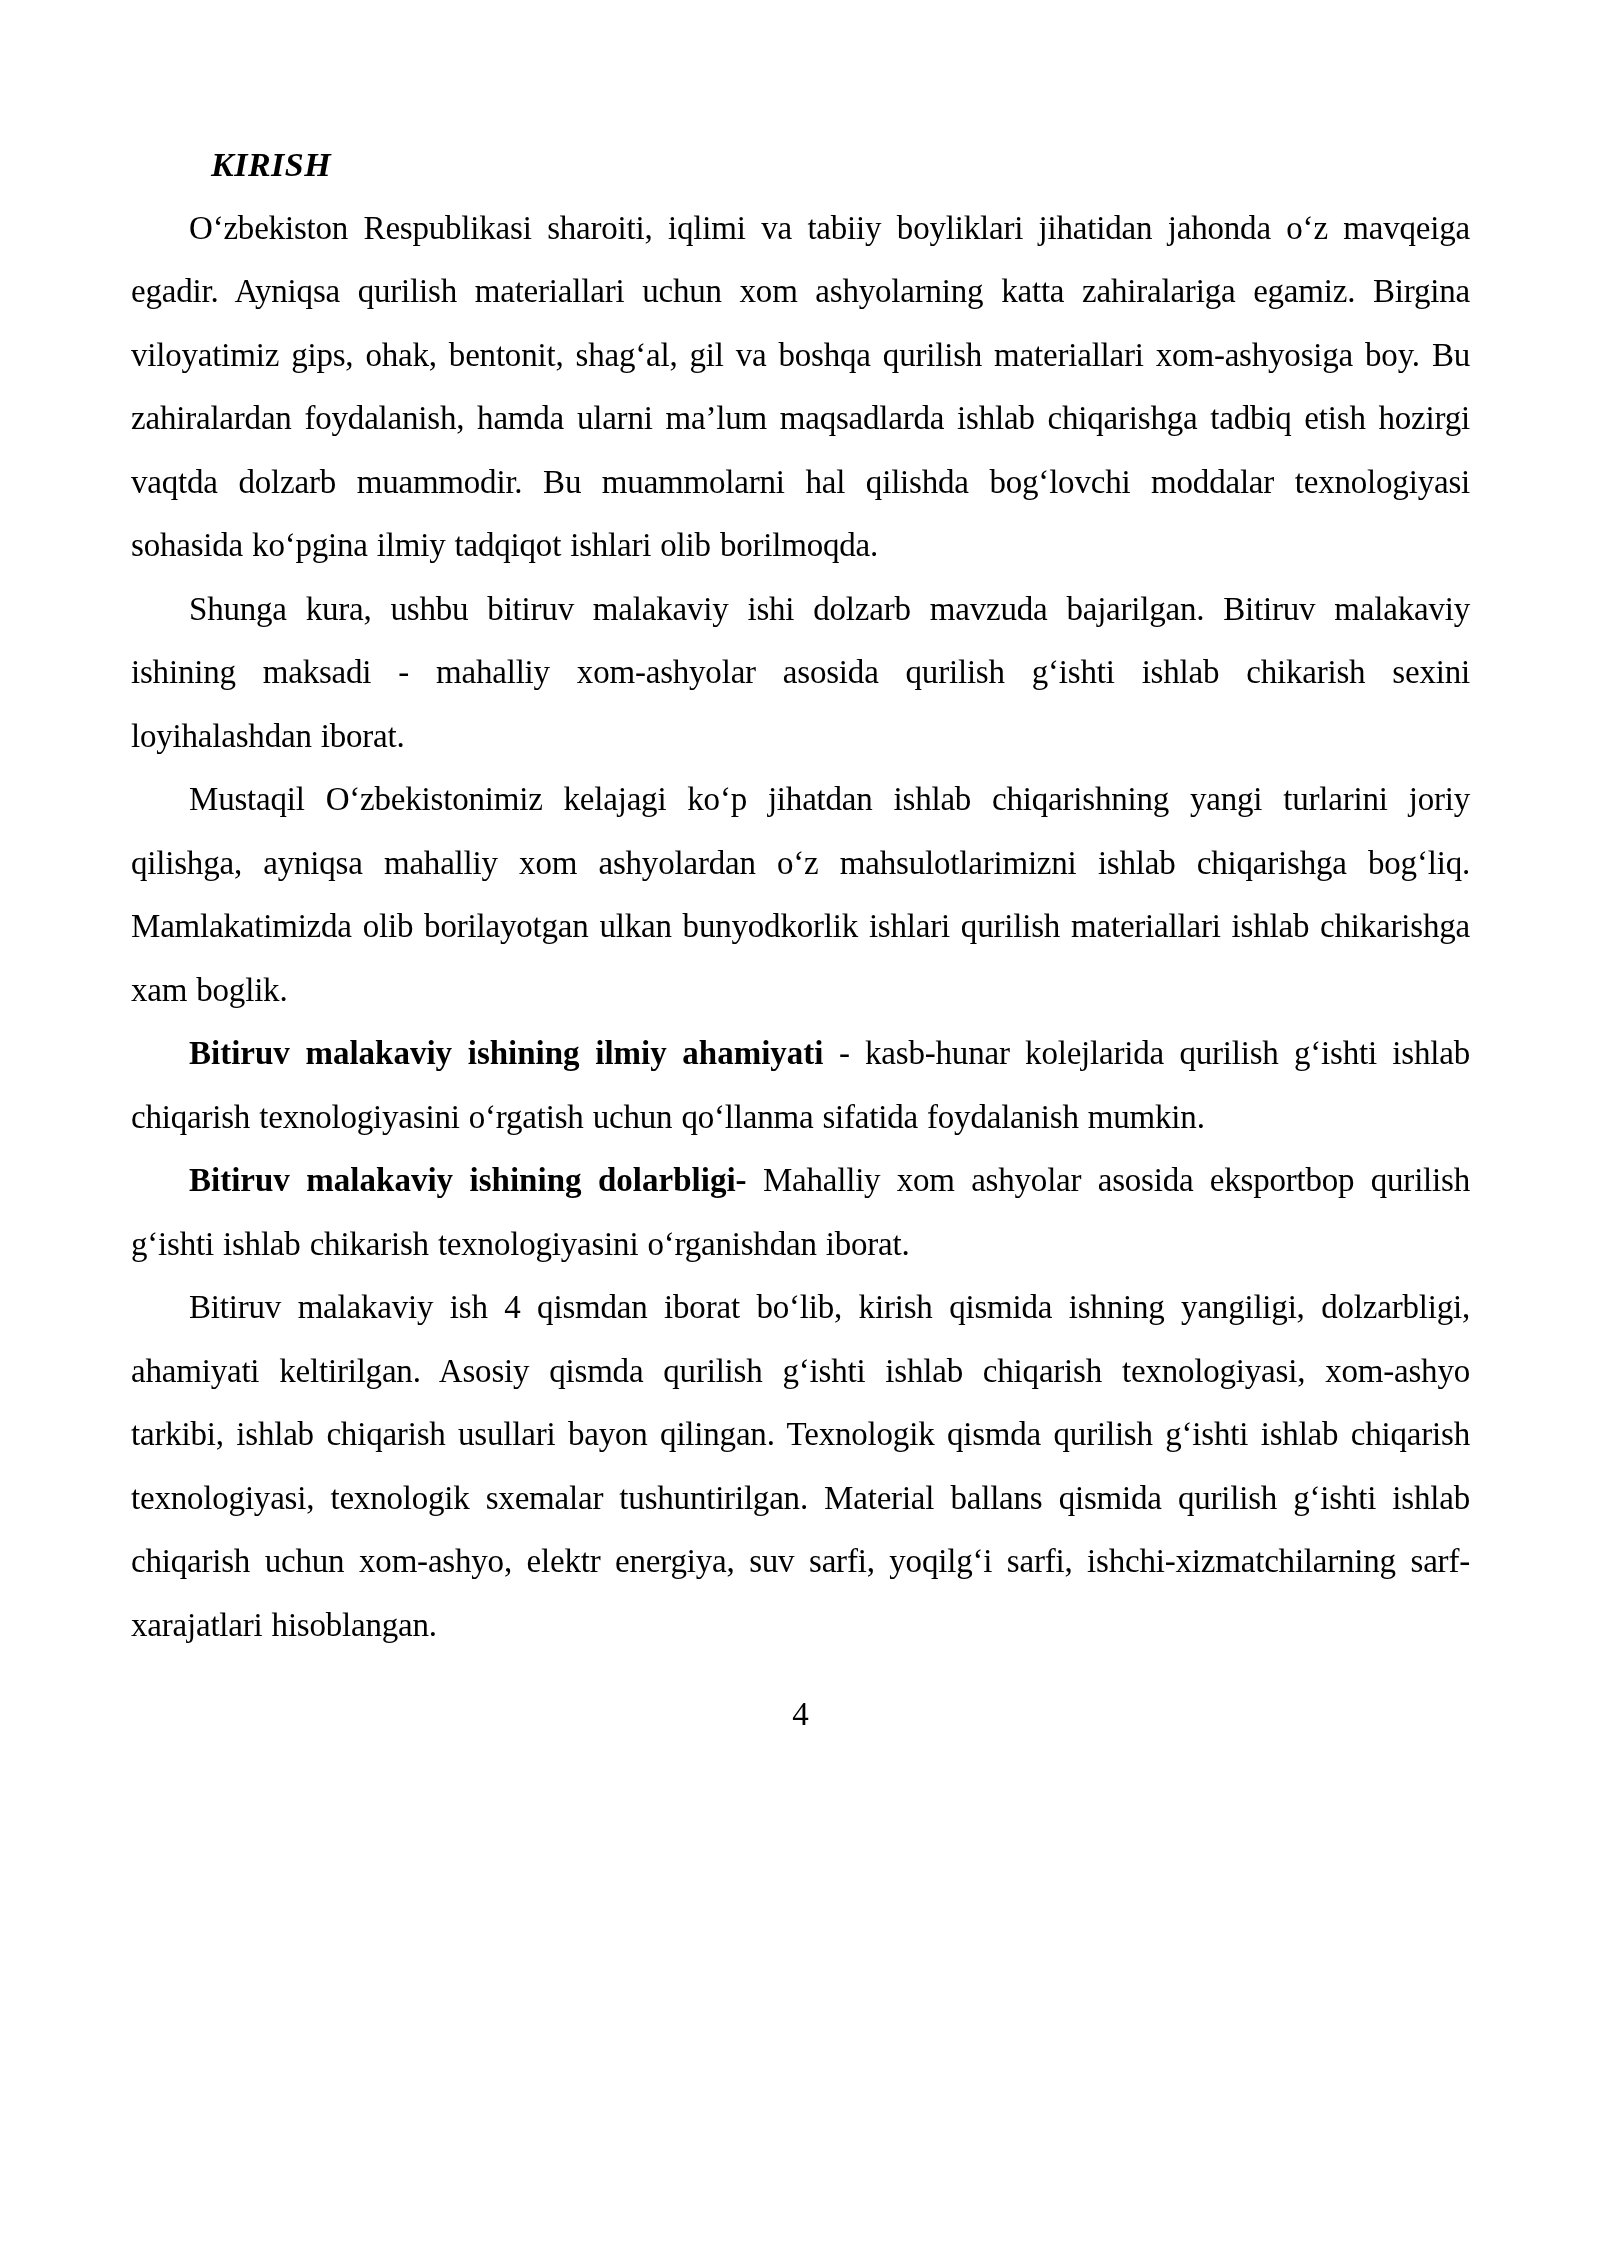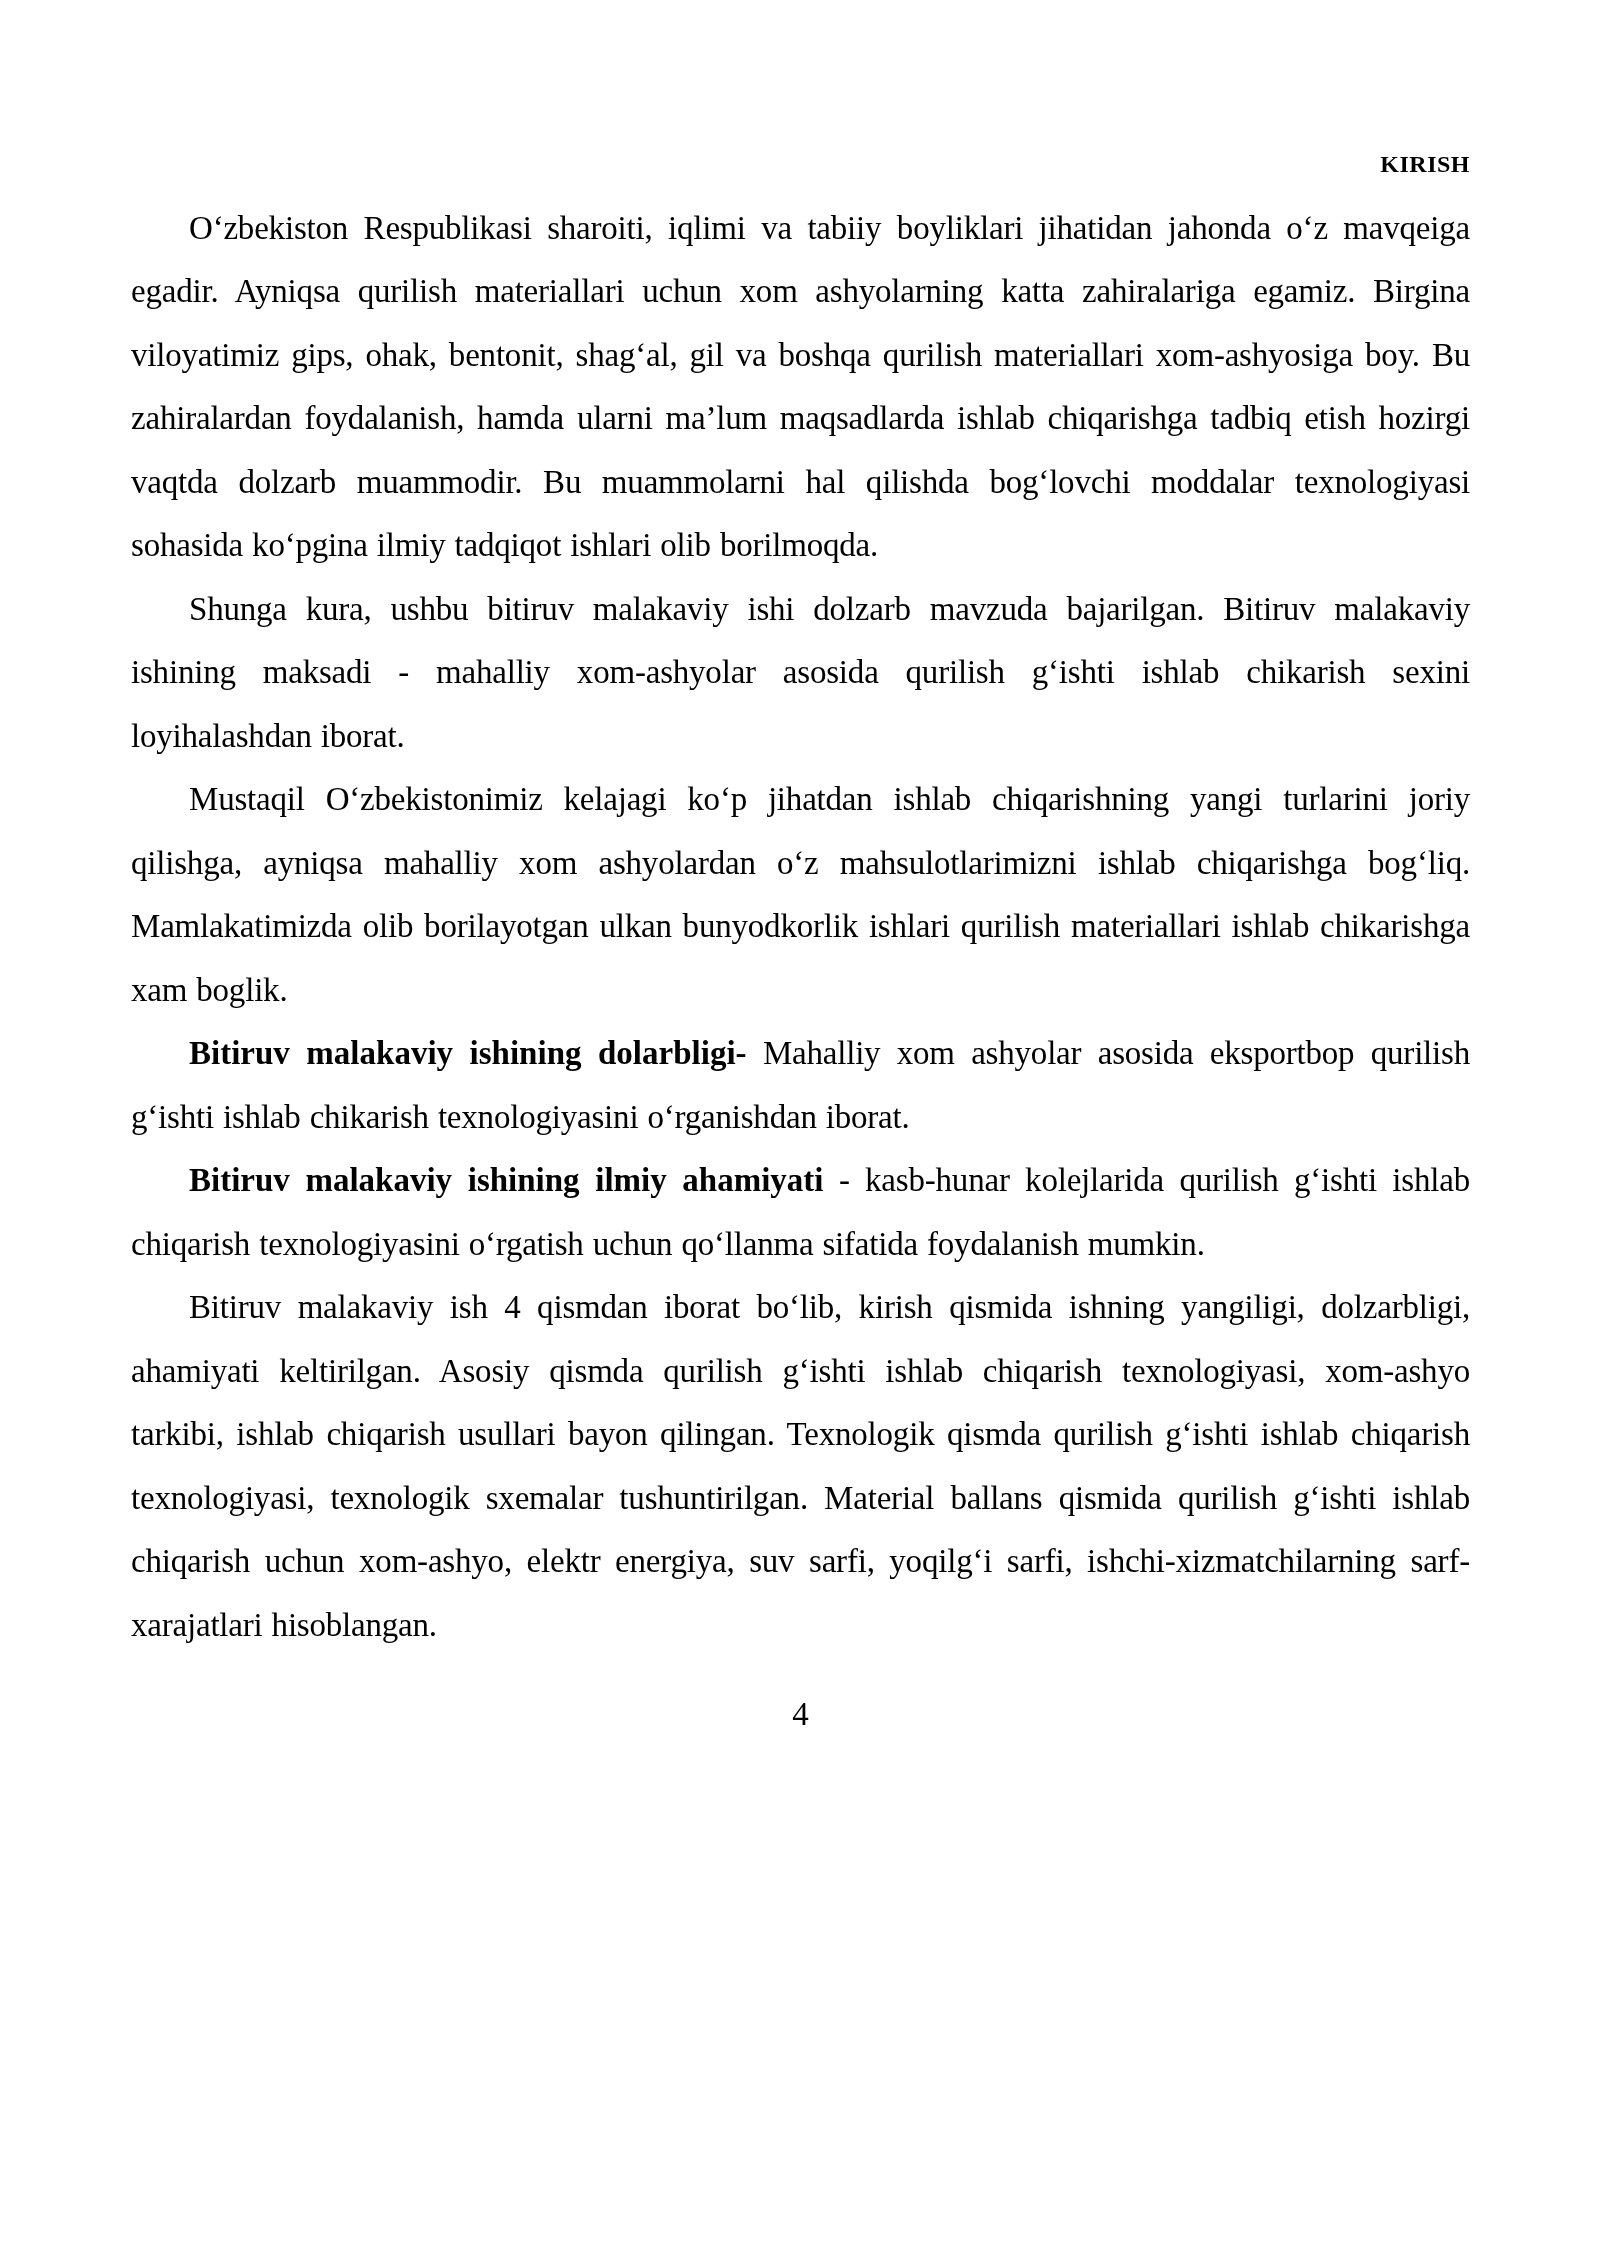--- a/index.html
+++ b/index.html
@@ -11,26 +11,27 @@
     margin: 0 auto;
     background: #ffffff;
     color: #000000;
     font-family: "Liberation Serif", "DejaVu Serif", serif;
     font-size: 33px;
     line-height: 63.5px;
     padding: 133px 130px 0 131px;
     overflow: hidden;
   }
   .doc-title {
-    font-size: 24px;
+    font-size: 34px;
     font-weight: bold;
-    text-align: right;
+    text-align: left;
     margin: 0 0 0 80px;
     line-height: 63.5px;
     letter-spacing: 0.5px;
+    font-style: italic;
   }
   .para {
     margin: 0;
     text-align: justify;
     text-indent: 58px;
     letter-spacing: -0.2px;
     word-spacing: 1px;
   }
   .para b { letter-spacing: 0; }
   .page-number {
@@ -42,19 +43,19 @@
 </head>
 <body>
 
 <div class="page">
   <h1 class="doc-title">KIRISH</h1>
 
   <div>
       <p class="para"><span>O‘zbekiston Respublikasi sharoiti, iqlimi va tabiiy boyliklari jihatidan jahonda o‘z mavqeiga egadir. Ayniqsa qurilish materiallari uchun xom ashyolarning katta zahiralariga egamiz. Birgina viloyatimiz gips, ohak, bentonit, shag‘al, gil va boshqa qurilish materiallari xom-ashyosiga boy. Bu zahiralardan foydalanish, hamda ularni ma’lum maqsadlarda ishlab chiqarishga tadbiq etish hozirgi vaqtda dolzarb muammodir. Bu muammolarni hal qilishda bog‘lovchi moddalar texnologiyasi sohasida ko‘pgina ilmiy tadqiqot ishlari olib borilmoqda.</span></p>
       <p class="para"><span>Shunga kura, ushbu bitiruv malakaviy ishi dolzarb mavzuda bajarilgan. Bitiruv malakaviy ishining maksadi - mahalliy xom-ashyolar asosida qurilish g‘ishti ishlab chikarish sexini loyihalashdan iborat.</span></p>
       <p class="para"><span>Mustaqil O‘zbekistonimiz kelajagi ko‘p jihatdan ishlab chiqarishning yangi turlarini joriy qilishga, ayniqsa mahalliy xom ashyolardan o‘z mahsulotlarimizni ishlab chiqarishga bog‘liq. Mamlakatimizda olib borilayotgan ulkan bunyodkorlik ishlari qurilish materiallari ishlab chikarishga xam boglik.</span></p>
+      <p class="para"><b>Bitiruv malakaviy ishining ilmiy ahamiyati</b><span> - kasb-hunar kolejlarida qurilish g‘ishti ishlab chiqarish texnologiyasini o‘rgatish uchun qo‘llanma sifatida foydalanish mumkin.</span></p>
       <p class="para"><b>Bitiruv malakaviy ishining dolarbligi-</b><span> Mahalliy xom ashyolar asosida eksportbop qurilish g‘ishti ishlab chikarish texnologiyasini o‘rganishdan iborat.</span></p>
-      <p class="para"><b>Bitiruv malakaviy ishining ilmiy ahamiyati</b><span> - kasb-hunar kolejlarida qurilish g‘ishti ishlab chiqarish texnologiyasini o‘rgatish uchun qo‘llanma sifatida foydalanish mumkin.</span></p>
       <p class="para"><span>Bitiruv malakaviy ish 4 qismdan iborat bo‘lib, kirish qismida ishning yangiligi, dolzarbligi, ahamiyati keltirilgan. Asosiy qismda qurilish g‘ishti ishlab chiqarish texnologiyasi, xom-ashyo tarkibi, ishlab chiqarish usullari bayon qilingan. Texnologik qismda qurilish g‘ishti ishlab chiqarish texnologiyasi, texnologik sxemalar tushuntirilgan. Material ballans qismida qurilish g‘ishti ishlab chiqarish uchun xom-ashyo, elektr energiya, suv sarfi, yoqilg‘i sarfi, ishchi-xizmatchilarning sarf-xarajatlari hisoblangan.</span></p>
     </div>
 
   <div class="page-number">4</div>
 </div>
 
 </body></html>

